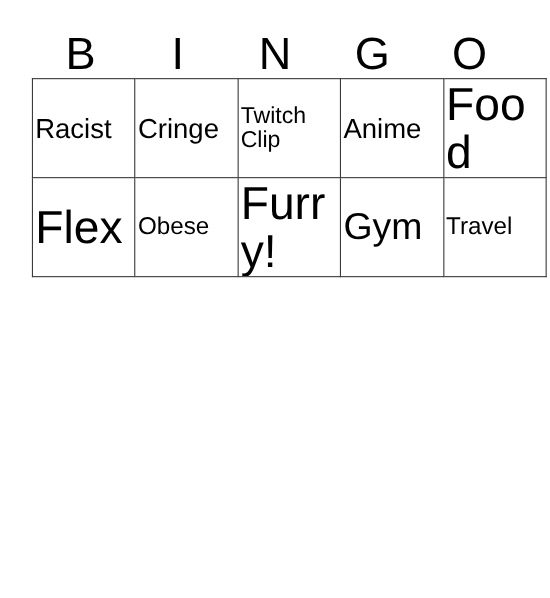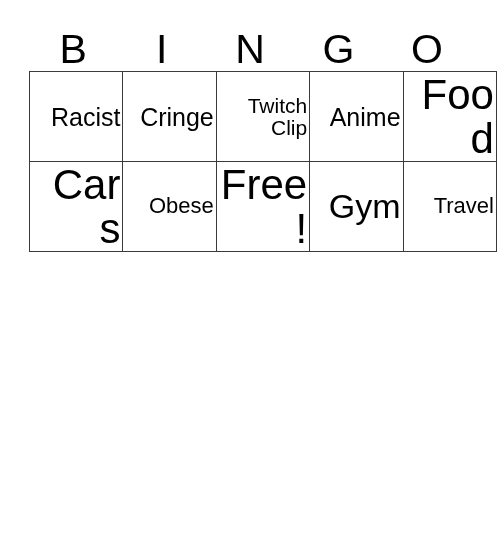--- a/index.html
+++ b/index.html
@@ -48,21 +48,21 @@
     table-layout: fixed;
   }
   #bingo-grid tr {
     height: 89px;
   }
   .bingo-cell {
     width: 88.4px;
     height: 89px;
     border: 1px solid #3a3a3a;
     padding: 0 2px;
-    text-align: right;
+    text-align: left;
     vertical-align: middle;
     overflow: hidden;
     background: #ffffff;
   }
   .cell-text {
     display: block;
     width: 100%;
     line-height: 1.04;
     font-weight: 400;
     color: #000000;
@@ -106,27 +106,27 @@
           </td>
         <td class="bingo-cell">
             <span class="cell-text fs-lg">Anime</span>
           </td>
         <td class="bingo-cell">
             <span class="cell-text fs-3xl">Food</span>
           </td>
       </tr>
       <tr>
         <td class="bingo-cell">
-            <span class="cell-text fs-3xl">Cars</span>
+            <span class="cell-text fs-3xl">Flex</span>
           </td>
         <td class="bingo-cell">
             <span class="cell-text fs-md">Obese</span>
           </td>
         <td class="bingo-cell">
-            <span class="cell-text fs-3xl">Free!</span>
+            <span class="cell-text fs-3xl">Furry!</span>
           </td>
         <td class="bingo-cell">
             <span class="cell-text fs-4xl">Gym</span>
           </td>
         <td class="bingo-cell">
             <span class="cell-text fs-md">Travel</span>
           </td>
       </tr>
     </tbody>
   </table>

